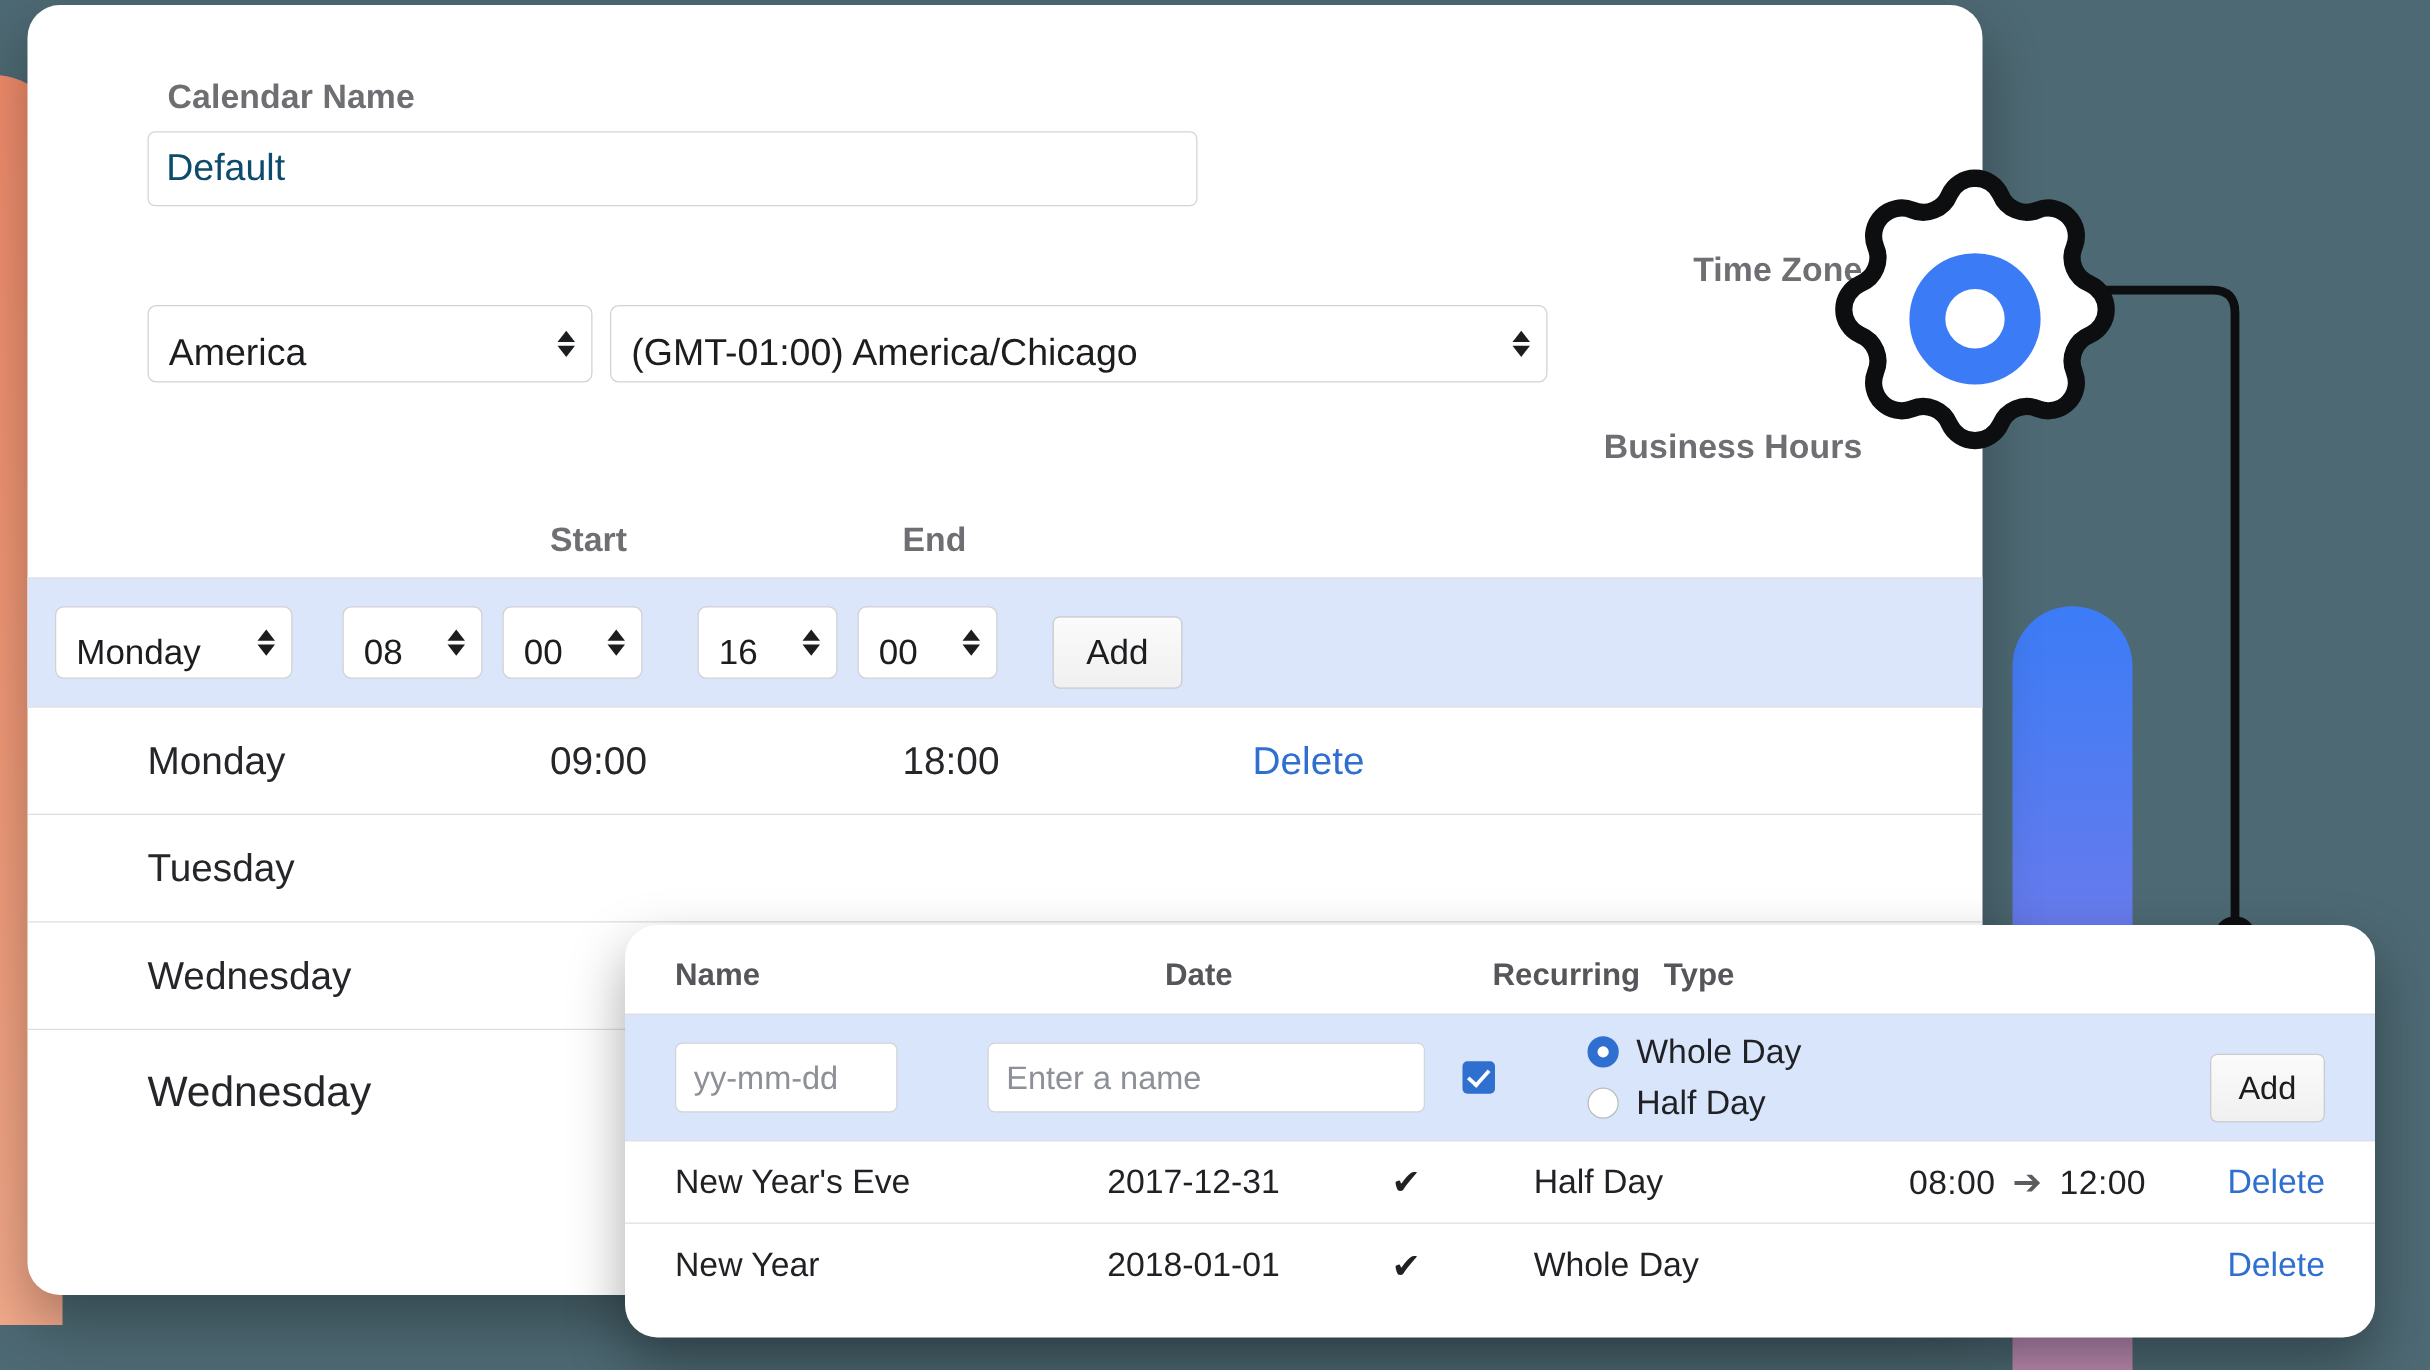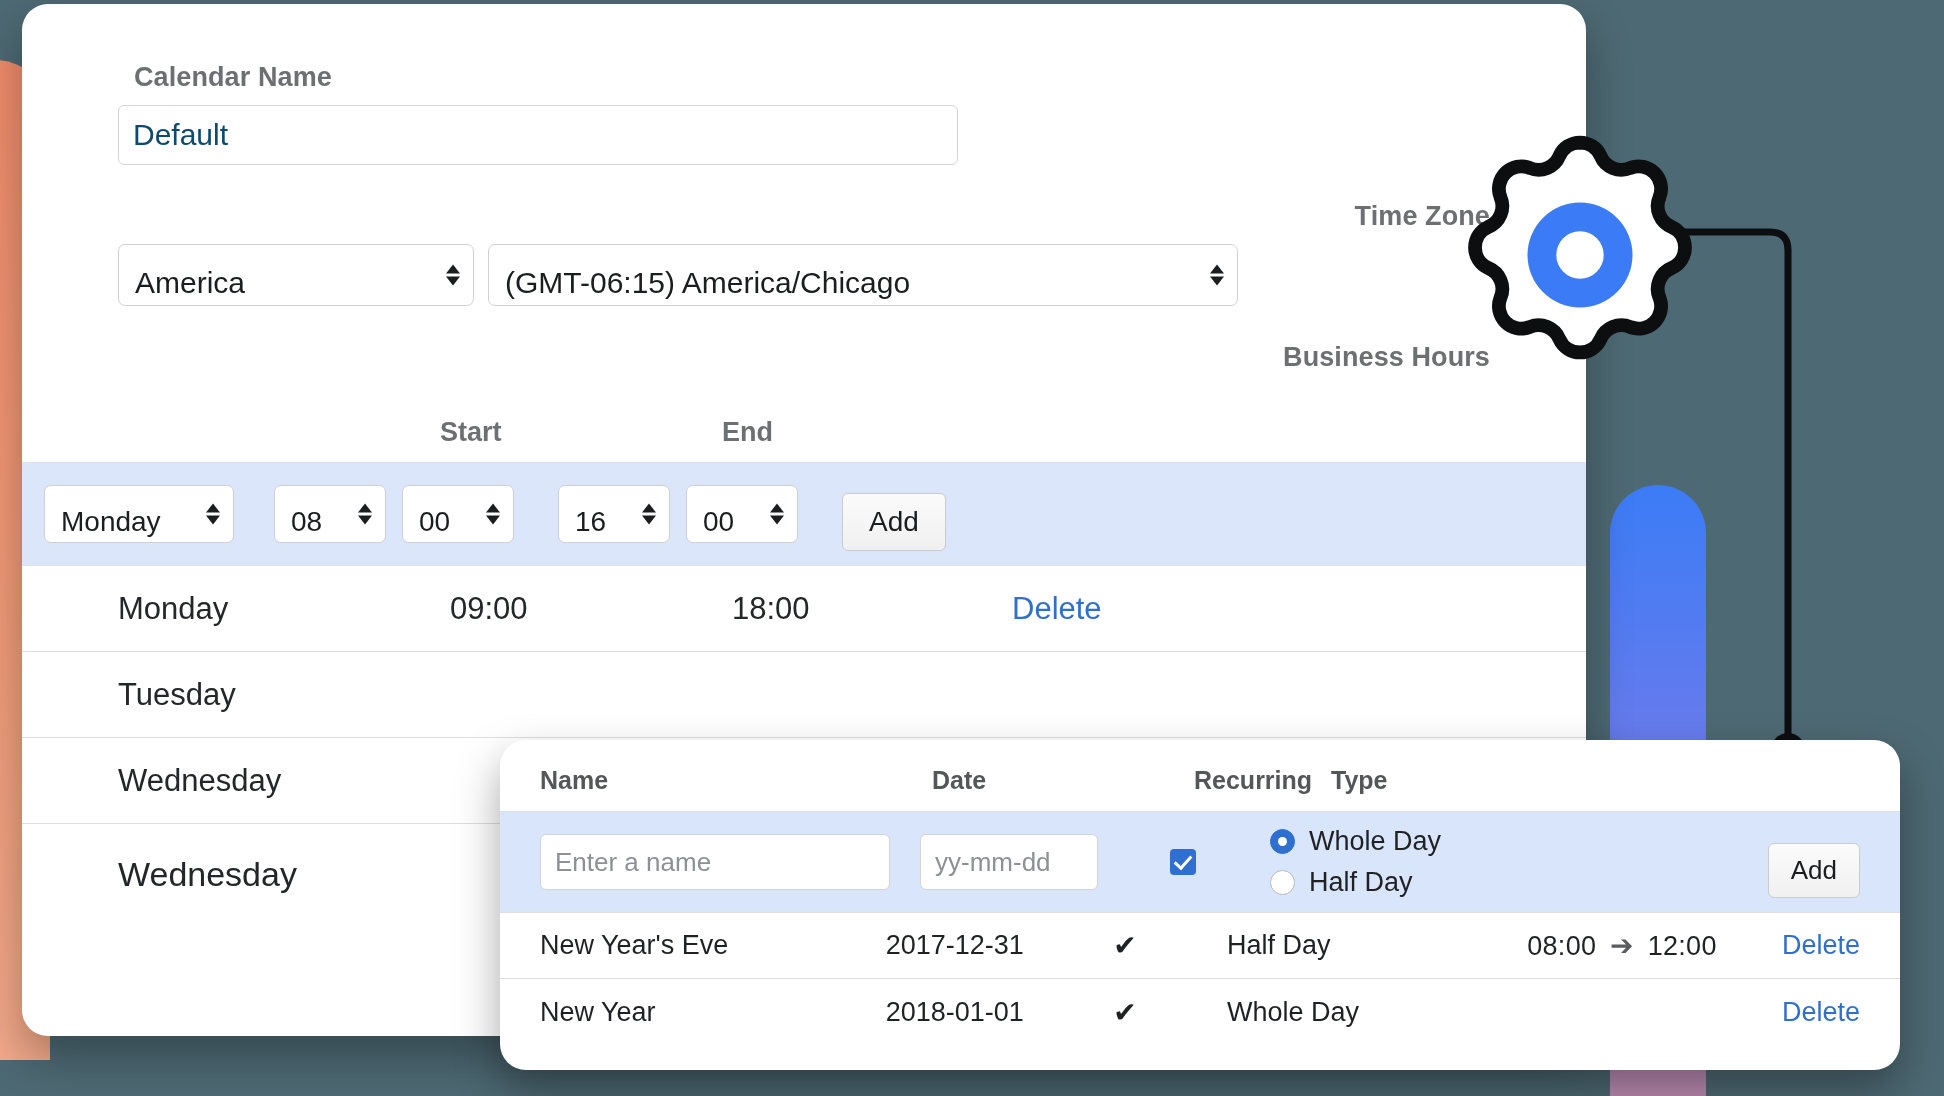--- a/index.html
+++ b/index.html
@@ -173,21 +173,21 @@
     font-size: 31px;
     color: #24262a;
     border-bottom: 1px solid #dcdee1;
     margin-left: -96px;
     padding-left: 96px;
     width: calc(100% + 192px);
     padding-right: 96px;
   }
   .bh-row:last-child { border-bottom: none; }
   .bh-row .c-day { width: 322px; }
-  .bh-row .c-start { width: 282px; margin-left: 10px; }
+  .bh-row .c-start { width: 282px; }
   .bh-row .c-end { width: 280px; }
   .link-del { color: #2f6fd0; cursor: pointer; }
   .bh-row.tall { height: 100px; font-size: 34px; }
 
   
   .card-hol {
     position: absolute;
     left: 500px; top: 740px;
     width: 1400px; height: 330px;
     background: #fff;
@@ -312,21 +312,21 @@
 
       <div class="tz-row">
         <div class="sel" id="tz-area-select">
           <span>America</span>
           <span class="arrows">
             <span class="tri-up"></span>
               <span class="tri-dn"></span>
           </span>
         </div>
         <div class="sel" id="tz-zone-select">
-          <span>(GMT-06:15) America/Chicago</span>
+          <span>(GMT-01:00) America/Chicago</span>
           <span class="arrows">
             <span class="tri-up"></span>
               <span class="tri-dn"></span>
           </span>
         </div>
       </div>
 
       <div class="field-label spaced">Business Hours</div>
 
       <div class="bh-head">
@@ -406,22 +406,22 @@
   <div class="card-hol">
 
     <div class="hol-head">
       <div class="h-name">Name</div>
       <div class="h-date">Date</div>
       <div class="h-rec">Recurring</div>
       <div class="h-type">Type</div>
     </div>
 
     <div class="hol-editrow">
+      <input class="txt" id="holiday-date-input" type="text" placeholder="yy-mm-dd" style="">
       <input class="txt" id="holiday-name-input" type="text" placeholder="Enter a name" style="">
-      <input class="txt" id="holiday-date-input" type="text" placeholder="yy-mm-dd" style="">
 
       <div class="chk"></div>
 
       <div class="radios">
         <div class="radio-line">
           <span class="radio on"></span>
           <span>Whole Day</span>
         </div>
         <div class="radio-line">
           <span class="radio"></span>

